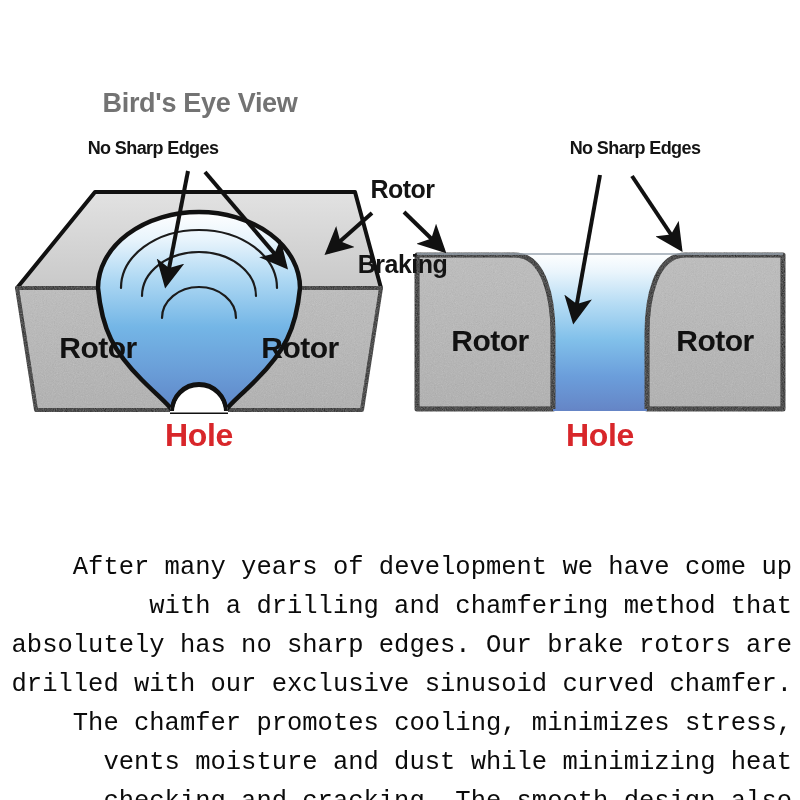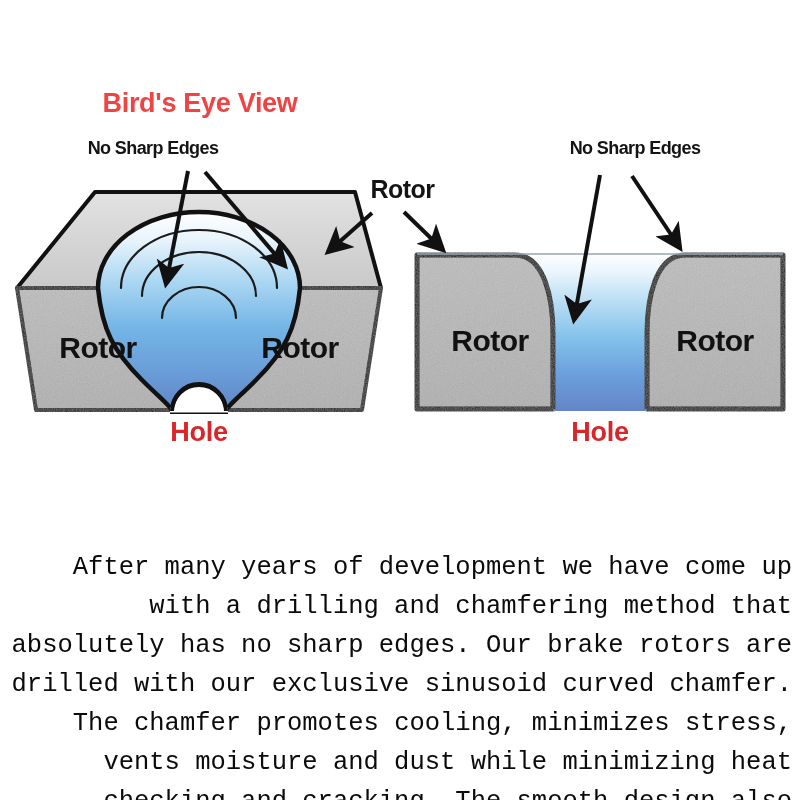--- a/index.html
+++ b/index.html
@@ -36,21 +36,21 @@
     margin: 0;
     white-space: pre;
     text-align: center;
     line-height: 1.02;
   }
 
   .view-title {
     font-family: "Liberation Sans", sans-serif;
     font-weight: bold;
     font-size: 27px;
-    color: #ef4444;
+    color: #737373;
     letter-spacing: -0.3px;
   }
 
   .callout {
     font-family: "Liberation Sans", sans-serif;
     font-weight: bold;
     font-size: 18px;
     color: #141414;
     letter-spacing: -0.6px;
   }
@@ -60,21 +60,21 @@
     font-weight: bold;
     font-size: 25px;
     color: #141414;
     line-height: 1.0;
     letter-spacing: -0.5px;
   }
 
   .hole-label {
     font-family: "Liberation Sans", sans-serif;
     font-weight: bold;
-    font-size: 27px;
+    font-size: 32px;
     color: #d8262a;
     letter-spacing: -0.3px;
   }
 
   .rotor-label {
     font-family: "Liberation Sans", sans-serif;
     font-weight: bold;
     font-size: 30px;
     color: #111111;
     letter-spacing: -0.5px;
@@ -206,20 +206,21 @@
       </g>
     </g>
   </svg>
 
   <div class="lbl view-title" style="left:60px; top:90px; width:280px;">Bird's Eye View</div>
 
   <div class="lbl callout" style="left:18px; top:139px; width:270px;">No Sharp Edges</div>
 
   <div class="lbl callout-multi" style="left:330px; top:127px; width:145px;">
     <div>Rotor</div>
+    <div>Braking</div>
   </div>
 
   <div class="lbl rotor-label" style="left:33px; top:333px; width:130px;">Rotor</div>
 
   <div class="lbl rotor-label" style="left:235px; top:333px; width:130px;">Rotor</div>
 
   <div class="lbl hole-label" style="left:139px; top:419px; width:120px;">Hole</div>
 
 
   <div class="lbl callout" style="left:500px; top:139px; width:270px;">No Sharp Edges</div>

